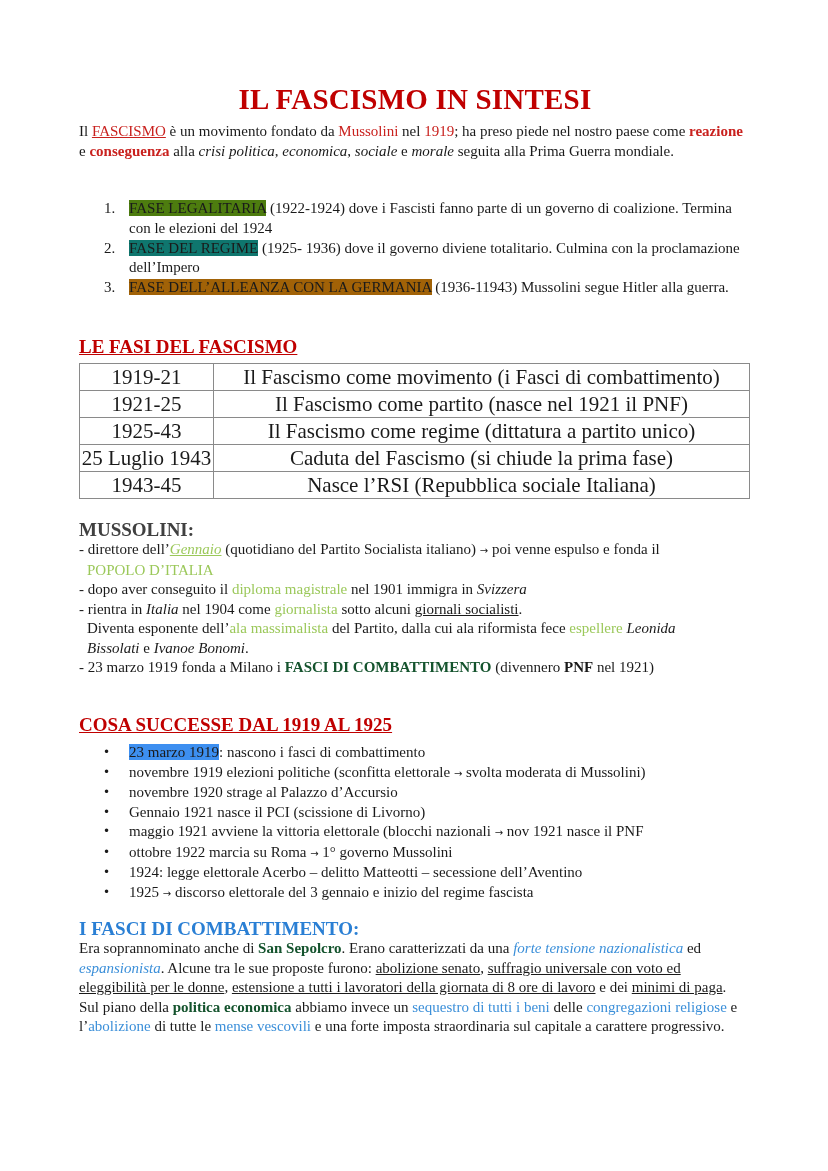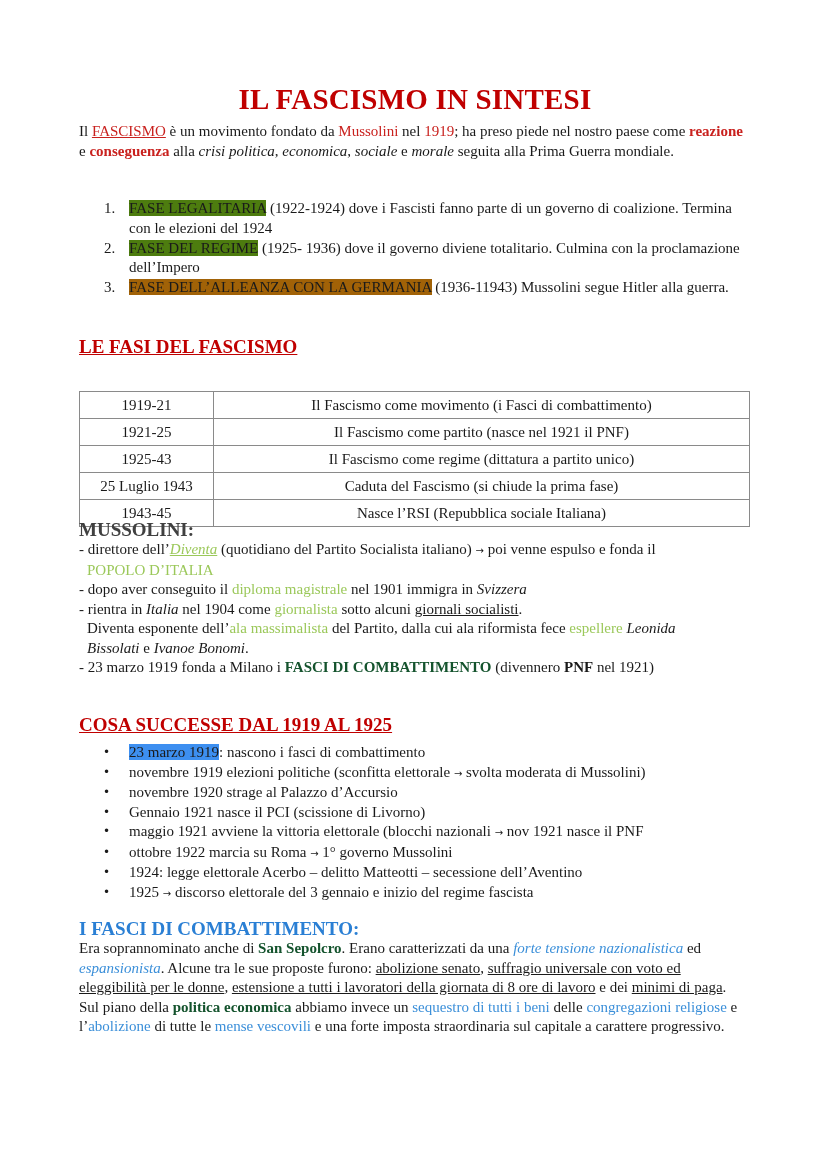--- a/index.html
+++ b/index.html
@@ -18,32 +18,32 @@
   .red { color: #c9211e; }
   .redb { color: #c9211e; font-weight: bold; }
   .u { text-decoration: underline; }
   .i { font-style: italic; }
   .b { font-weight: bold; }
 
   .phases { position: absolute; left: 0; top: 199px; width: 672px; margin: 0; padding: 0; list-style: none; }
   .phases li { position: relative; padding-left: 50px; margin-bottom: 0.5px; }
   .phases li .num { position: absolute; left: 25px; top: 0; }
   .hl-green { background: #4d7c0f; }
-  .hl-magenta { background: #4d7c0f; }
+  .hl-magenta { background: #0f766e; }
   .hl-cyan { background: #a16207; }
   .hl-blue { background: #3d8ff0; }
 
   .h2 { position: absolute; left: 0; font-size: 19px; font-weight: bold; line-height: 22px; }
   .h2.red-h { color: #c00000; text-decoration: underline; }
   .h2.green-h { color: #404040; }
   .h2.blue-h { color: #2a7fd4; }
 
   table.fasi {
     position: absolute; left: 0; top: 363px; width: 671px;
-    border-collapse: collapse; font-size: 15px; margin-top: 28px;
+    border-collapse: collapse; font-size: 21px;
   }
   table.fasi td {
     border: 1px solid #8a8a8a; height: 26px; padding: 0; text-align: center;
     line-height: 26px;
   }
   table.fasi td.c1 { width: 133px; }
 
   .muss { position: absolute; left: 0; top: 540px; width: 680px; }
   .muss .line { white-space: nowrap; }
   .muss .indent { padding-left: 8px; }
@@ -97,21 +97,21 @@
     <tr>
           <td class="c1">1943-45</td>
           <td>Nasce l’RSI (Repubblica sociale Italiana)</td>
         </tr>
   </tbody>
     </table>
 
   <div class="h2 green-h" style="top:519px;">MUSSOLINI:</div>
 
   <div class="muss">
-    <div class="line"><span>- direttore dell’</span><span class="lg i u">Diventa</span><span> (quotidiano del Partito Socialista italiano) </span><span class="arrow">→</span><span> poi venne espulso e fonda il</span></div>
+    <div class="line"><span>- direttore dell’</span><span class="lg i u">Gennaio</span><span> (quotidiano del Partito Socialista italiano) </span><span class="arrow">→</span><span> poi venne espulso e fonda il</span></div>
     <div class="line indent"><span class="lg">POPOLO D’ITALIA</span></div>
     <div class="line"><span>- dopo aver conseguito il </span><span class="lg">diploma magistrale</span><span> nel 1901 immigra in </span><span class="i">Svizzera</span></div>
     <div class="line"><span>- rientra in </span><span class="i">Italia</span><span> nel 1904 come </span><span class="lg">giornalista</span><span> sotto alcuni </span><span class="u">giornali socialisti</span><span>.</span></div>
     <div class="line indent"><span>Diventa esponente dell’</span><span class="lg">ala massimalista</span><span> del Partito, dalla cui ala riformista fece </span><span class="lg">espellere</span><span> </span><span class="i">Leonida</span></div>
     <div class="line indent"><span class="i">Bissolati</span><span> e </span><span class="i">Ivanoe Bonomi</span><span>.</span></div>
     <div class="line"><span>- 23 marzo 1919 fonda a Milano i </span><span class="blueb">FASCI DI COMBATTIMENTO</span><span> (divennero </span><span class="b">PNF</span><span> nel 1921)</span></div>
   </div>
 
   <div class="h2 red-h" style="top:714px;">COSA SUCCESSE DAL 1919 AL 1925</div>
 

